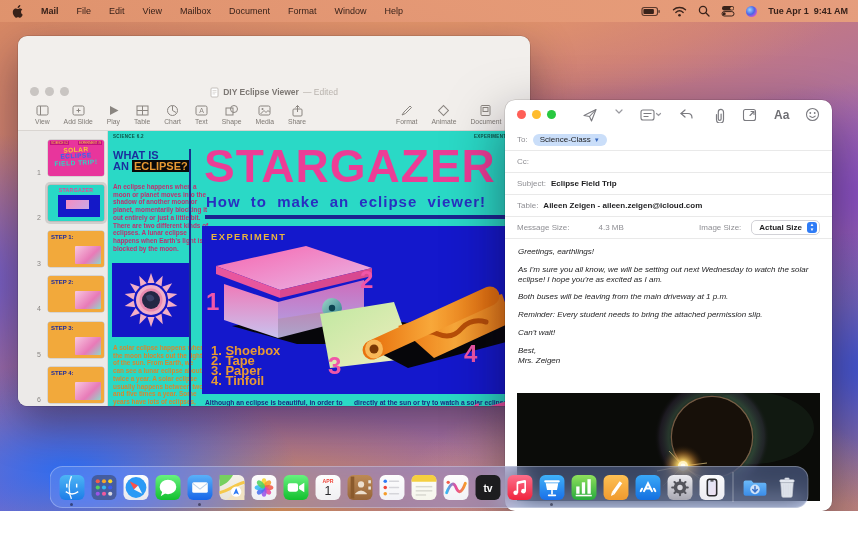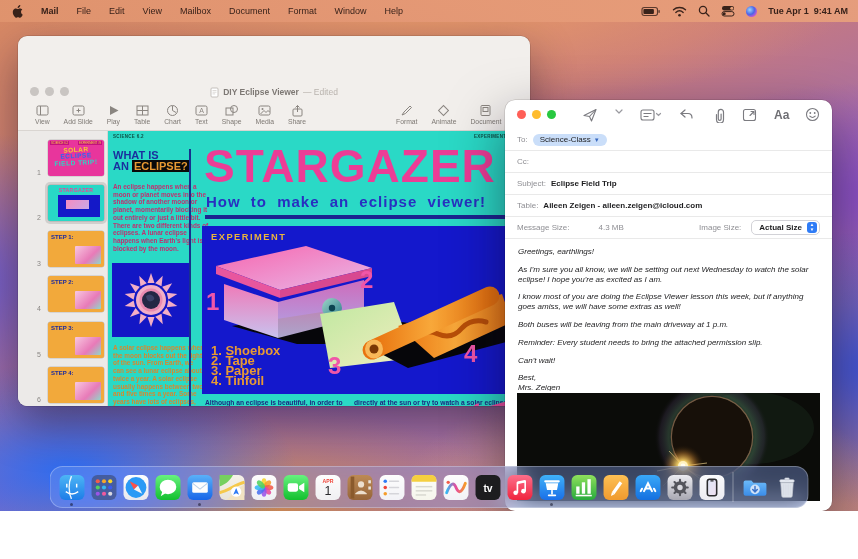--- a/index.html
+++ b/index.html
@@ -562,21 +562,20 @@
           <span class="stepper">
               <span>▲</span>
               <span>▼</span>
             </span>
         </span>
       </span>
     </div>
     <div class="mail-body" id="mail-body">
         <p>Greetings, earthlings!</p>
         <p>As I'm sure you all know, we will be setting out next Wednesday to watch the solar eclipse! I hope you're as excited as I am.</p>
-        <p>I know most of you are doing the Eclipse Viewer lesson this week, but if anything goes amiss, we will have some extras as well!</p>
         <p>Both buses will be leaving from the main driveway at 1 p.m.</p>
         <p>Reminder: Every student needs to bring the attached permission slip.</p>
         <p>Can't wait!</p>
         <p>Best,
 Mrs. Zeigen</p>
       </div>
     <div class="mail-photo">
       <svg width="303" height="108" viewBox="0 0 303 108">
         <defs>
           <radialGradient id="corona">

